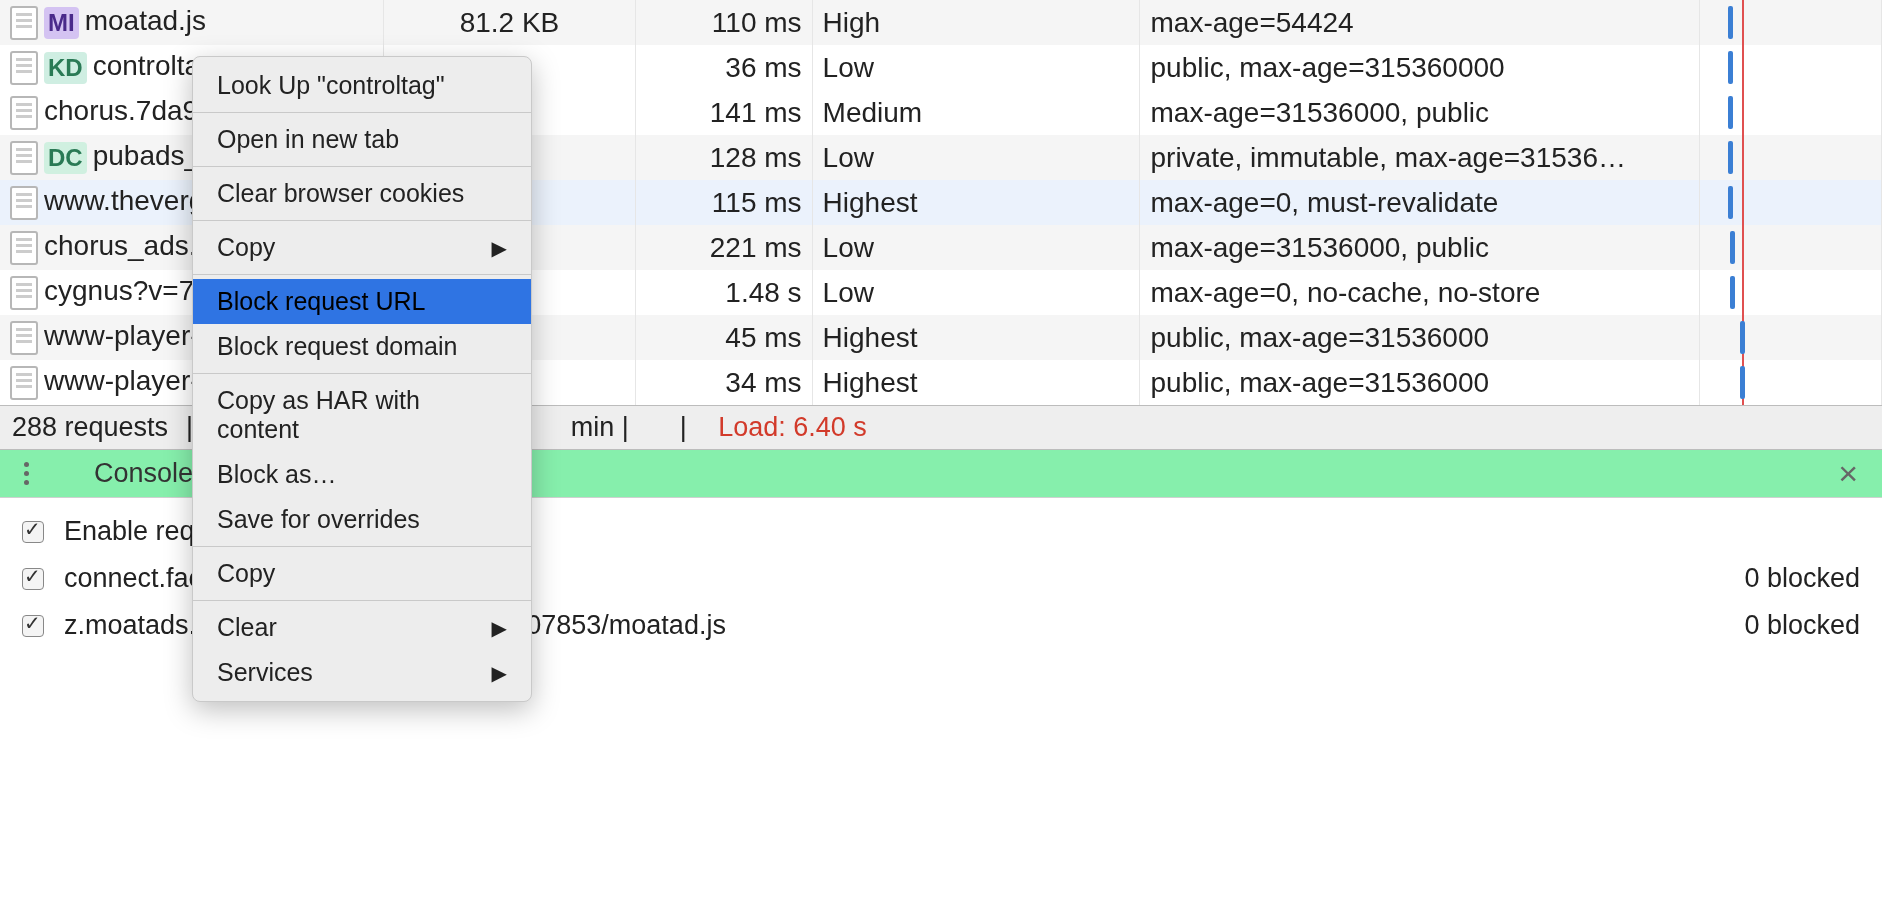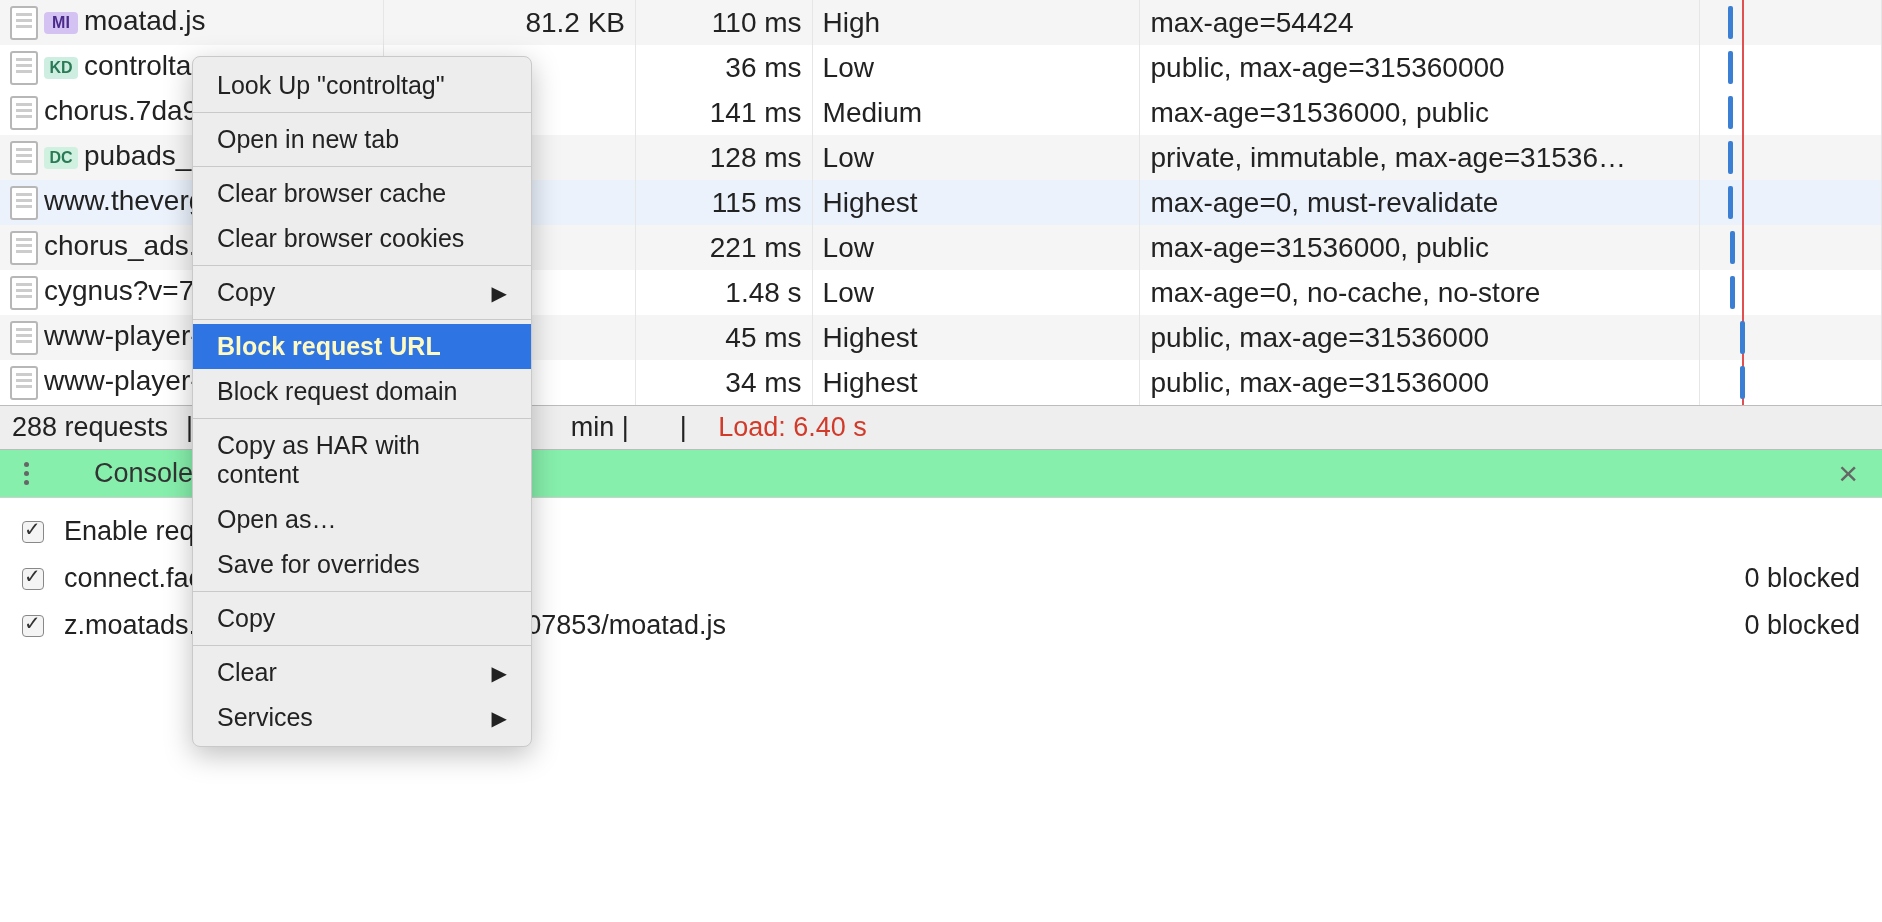--- a/index.html
+++ b/index.html
@@ -4,30 +4,30 @@
 <style>
   * { box-sizing: border-box; margin: 0; padding: 0; }
   html, body { width: 1882px; height: 922px; font-family: -apple-system, "Lucida Grande", "Helvetica Neue", Arial, sans-serif; font-size: 28px; color: #222; background: #fff; overflow: hidden; }
   .network-table { width: 100%; border-collapse: collapse; }
   .network-table tr { height: 45px; }
   .network-table tr.even { background: #f5f5f5; }
   .network-table tr.odd  { background: #ffffff; }
   .network-table tr.highlight { background: #ebf2fc; }
   .network-table td { padding: 4px 10px; border-right: 1px solid #e6e6e6; white-space: nowrap; overflow: hidden; text-overflow: ellipsis; }
   .col-name { width: 380px; }
-  .col-size { width: 250px; text-align: right; padding-right: 20px;}
+  .col-size { width: 250px; text-align: center; padding-right: 20px;}
   .col-time { width: 175px; text-align: right; padding-right: 20px;}
   .col-prio { width: 325px; }
   .col-cache { width: 555px; }
   .col-wf   { width: 180px; border-right: none; position: relative; }
   .file-icon { display: inline-block; width: 28px; height: 34px; background: #fff; border: 2px solid #b7b7b7; border-radius: 3px; vertical-align: middle; margin-right: 6px; position: relative; }
   .file-icon::after { content:""; position:absolute; left:4px; top:5px; right:4px; height:3px; background:#ccc; box-shadow: 0 6px 0 #ccc, 0 12px 0 #ccc; }
   .file-icon.img { background: linear-gradient(#1a1a2e,#1a1a2e); border-color:#444; }
   .file-icon.img::after { display:none; }
-  .dbadge { display:inline-block; min-width:34px; padding:2px 4px; font-size:16px; font-weight:600; border-radius:4px; vertical-align:middle; margin-right:6px; text-align:center; }
+  .dbadge { display:inline-block; min-width:34px; padding:2px 4px; font-size:24px; font-weight:600; border-radius:4px; vertical-align:middle; margin-right:6px; text-align:center; }
   .dbadge.mi { background:#d4c3f2; color:#4a2a8a; }
   .dbadge.kd { background:#cfeee2; color:#2a7a55; }
   .dbadge.dc { background:#d0f0e0; color:#2a7a55; }
   .wf-tick { position:absolute; top:6px; bottom:6px; width:5px; background:#3b7fd4; border-radius:2px; }
   .wf-red-line { position:absolute; top:0; bottom:0; width:2px; background:#e05050; left:42px; }
   .status-bar { border-top: 1.5px solid #bcbcbc; background:#eee; height: 44px; padding: 6px 12px; font-size: 27px; display:flex; align-items:center; gap:12px; }
   .status-bar .sep { margin: 0 6px; }
   .status-bar .dcl { color:#1866d2; }
   .status-bar .load { color:#d23a2a; }
   .drawer-tabs { border-top:1.5px solid #bcbcbc; background:#86efac; height:48px; display:flex; align-items:center; padding:0 12px; }
@@ -35,21 +35,21 @@
   .kebab span { width:5px; height:5px; background:#666; border-radius:50%; }
   .tab { padding: 6px 24px; font-size:27px; color:#333; }
   .close-x { margin-left:auto; font-size:34px; color:#666; padding-right:12px; cursor:pointer;}
   .drawer-body { background:#fff; border-top:1.5px solid #d0d0d0; padding:10px 16px; }
   .block-row { display:flex; align-items:center; padding:8px 6px; font-size:27px; }
   .block-row .cb { width:22px; height:22px; border:1.5px solid #888; border-radius:4px; background:#f4f4f4; margin-right:20px; position:relative; display:inline-block;}
   .block-row .cb.checked::after { content:"✓"; position:absolute; left:1px; top:-5px; font-size:20px; color:#333; }
   .block-row .rt { margin-left:auto; }
   .context-menu { position:absolute; left:192px; top:56px; width:340px; background:#ededed; border:1px solid #c9c9c9; border-radius:8px; box-shadow: 0 8px 28px rgba(0,0,0,0.25); padding:6px 0; font-size:25px; z-index:1000; }
   .context-menu .mi { padding:8px 24px; display:flex; align-items:center; justify-content:space-between; cursor:default; }
-  .context-menu .mi.hover { background:#2f74e3; color:#fef9c3;font-weight:bold; }
+  .context-menu .mi.hover { background:#2f74e3; color:#000000; }
   .context-menu .sep { border-top:1px solid #c9c9c9; margin:4px 0; }
   .arrow-right { font-size:20px; }
   .table-wrap { position: relative; }
 </style>
 </head>
 <body>
 
 <div class="table-wrap">
   <table class="network-table">
     <tbody id="net-body">
@@ -202,43 +202,40 @@
 <div class="context-menu">
   <div class="mi">
       <span>Look Up "controltag"</span>
     </div>
   <div class="sep"></div>
   <div class="mi">
       <span>Open in new tab</span>
     </div>
   <div class="sep"></div>
   <div class="mi">
-      <span>Clear browser cache</span>
-    </div>
-  <div class="mi">
       <span>Clear browser cookies</span>
     </div>
   <div class="sep"></div>
   <div class="mi">
       <span>Copy</span>
       <span class="arrow-right">▶</span>
     </div>
   <div class="sep"></div>
   <div class="mi hover">
       <span>Block request URL</span>
     </div>
   <div class="mi">
       <span>Block request domain</span>
     </div>
   <div class="sep"></div>
   <div class="mi">
       <span>Copy as HAR with content</span>
     </div>
   <div class="mi">
-      <span>Open as…</span>
+      <span>Block as…</span>
     </div>
   <div class="mi">
       <span>Save for overrides</span>
     </div>
   <div class="sep"></div>
   <div class="mi">
       <span>Copy</span>
     </div>
   <div class="sep"></div>
   <div class="mi">

